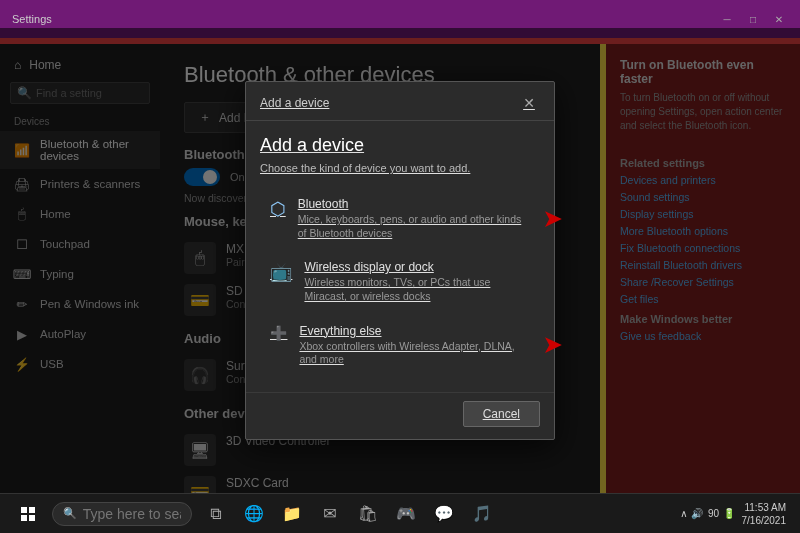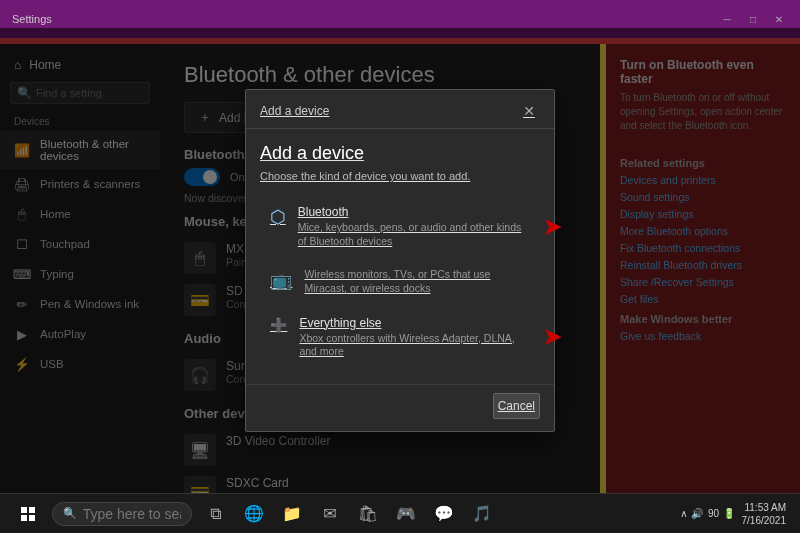--- a/index.html
+++ b/index.html
@@ -331,21 +331,21 @@
     .modal-footer {
       display: flex;
       justify-content: flex-end;
       padding: 8px 14px 12px;
       border-top: 1px solid #3a3a3a;
     }
     .cancel-btn {
       background: #444;
       border: 1px solid #666;
       color: #ddd;
-      padding: 5px 4px;
+      padding: 5px 19px;
       cursor: pointer;
       font-size: 12px;
       border-radius: 2px;
     }
 
     
     .start-btn {
       width: 44px;
       height: 40px;
       display: flex;
@@ -520,20 +520,21 @@
         <div class="modal-option-text">
           <span class="modal-option-title">Bluetooth</span>
           <span class="modal-option-desc">Mice, keyboards, pens, or audio and other kinds of Bluetooth devices</span>
         </div>
         <span style="position:absolute;right:-22px;top:50%;transform:translateY(-50%);color:#cc0000;font-size:22px;font-weight:bold;">➤</span>
       </div>
 
       <div class="modal-option">
         <span class="modal-option-icon">📺</span>
         <div class="modal-option-text">
+          <span class="modal-option-title">Wireless display or dock</span>
           <span class="modal-option-desc">Wireless monitors, TVs, or PCs that use Miracast, or wireless docks</span>
         </div>
       </div>
 
       <div class="modal-option" style="position:relative;">
         <span class="modal-option-icon" style="font-size:14px;">➕</span>
         <div class="modal-option-text">
           <span class="modal-option-title">Everything else</span>
           <span class="modal-option-desc">Xbox controllers with Wireless Adapter, DLNA, and more</span>
         </div>

